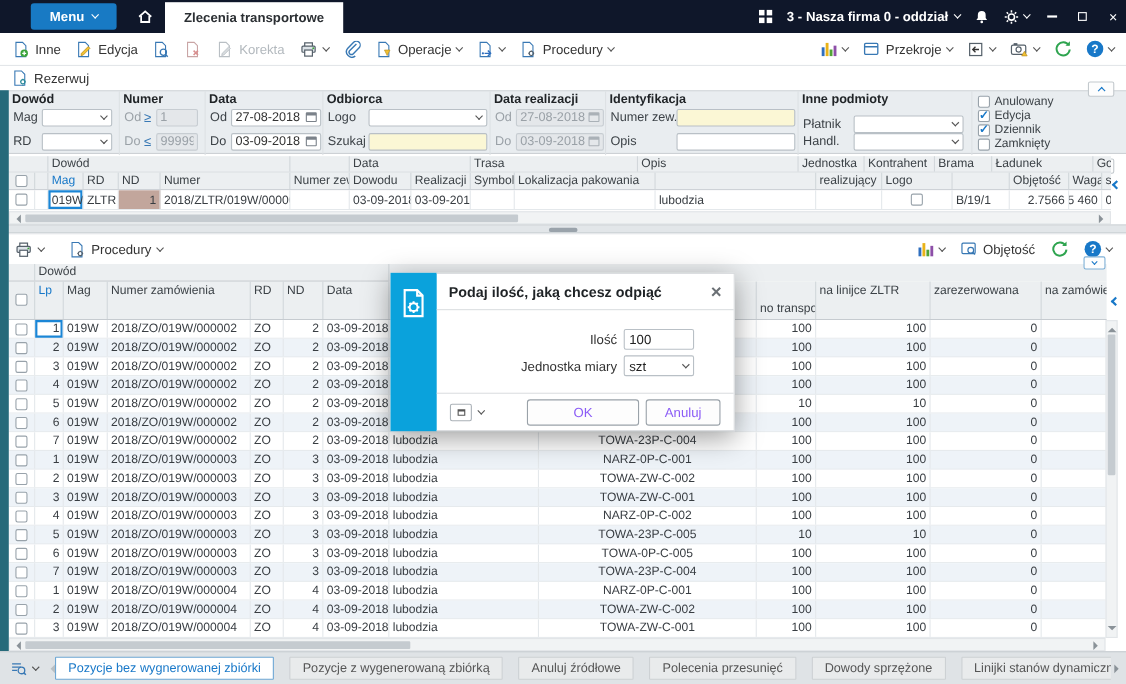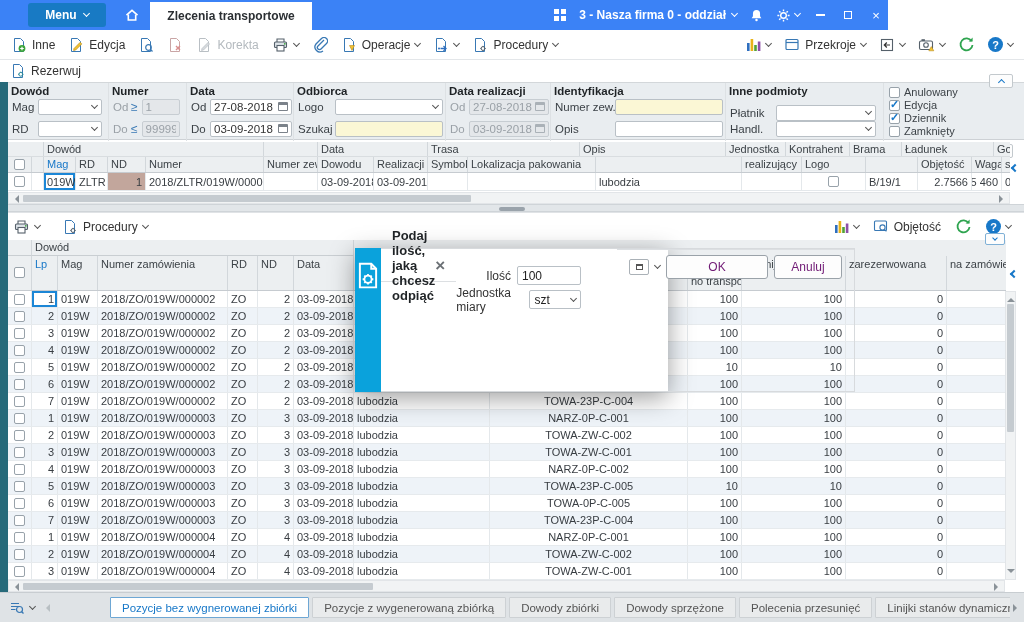--- a/index.html
+++ b/index.html
@@ -1,21 +1,21 @@
 <!DOCTYPE html>
 <html><head>
 <meta charset="utf-8">
 <title>Zlecenia transportowe</title>
 <style>
   *{margin:0;padding:0;box-sizing:border-box}
   body{background:#9aa0a6}
   .app{position:relative;width:1024px;height:622px;font-family:"Liberation Sans",sans-serif;font-size:12px;color:#333;background:#fff;overflow:hidden;margin:0 auto}
   .abs{position:absolute}
   
-  .titlebar{position:absolute;left:0;top:0;width:888px;height:30px;background:#3b82f6}
+  .titlebar{position:absolute;left:0;top:0;width:1024px;height:30px;background:#0f172a}
   .menu-btn{position:absolute;left:28px;top:3px;width:78px;height:24px;background:#187ac4;border-radius:3px;color:#fff;font-weight:bold;display:flex;align-items:center;justify-content:center;gap:7px;cursor:pointer}
   .toptab{position:absolute;left:150px;top:2px;width:162px;height:28px;background:#fff;display:flex;align-items:center;justify-content:center;font-weight:bold;color:#2b2f33;font-size:12px}
   .tb-right{position:absolute;right:4px;top:0;height:30px;display:flex;align-items:center;gap:12px;color:#fff}
   .company{font-weight:bold;font-size:12px;display:flex;align-items:center;gap:6px}
   .winbtn{width:16px;height:16px;display:flex;align-items:center;justify-content:center;color:#fff;font-size:13px;cursor:pointer}
   .minline{display:inline-block;width:9px;border-bottom:2px solid #fff}
   .restbox{display:inline-block;width:8px;height:8px;border:1.5px solid #fff}
   
   .chv{display:inline-block;width:5px;height:5px;border-right:1.5px solid currentColor;border-bottom:1.5px solid currentColor;transform:rotate(45deg);margin-top:-3px}
   .chvu{transform:rotate(225deg);margin-top:3px}
@@ -77,36 +77,36 @@
   .hscr{position:absolute;height:12px;background:#f1f3f4;border:1px solid #e2e5e8}
   .thumb{position:absolute;background:#c5cbd0;border-radius:1px}
   .vscr{position:absolute;width:11px;background:#f1f3f4;border:1px solid #e2e5e8}
   .tri{width:0;height:0;border:4px solid transparent;position:absolute}
   .tri.l{border-right-color:#8a9298}.tri.r{border-left-color:#8a9298}.tri.d{border-top-color:#8a9298}.tri.u{border-bottom-color:#8a9298}
   .splitter{position:absolute;left:0;top:204px;width:1024px;height:8px;background:#e2e6e9;border-top:1px solid #cfd4d8;border-bottom:1px solid #cfd4d8}
   .grip{position:absolute;left:499px;top:2px;width:26px;height:4px;background:#9aa3ab;border-radius:2px}
   .strip{position:absolute;left:0;top:82px;width:8px;height:510px;background:#266a7a}
   
   .tabbar{position:absolute;left:0;top:592px;width:1024px;height:30px;background:#dfe3e6;border-top:1px solid #c8cdd1;display:flex;align-items:center}
-  .tabs{display:flex;gap:3px;margin-left:60px;overflow:hidden;flex:1;height:23px;align-items:center}
+  .tabs{display:flex;gap:14px;overflow:hidden;flex:1;height:23px;align-items:center}
   .tab{height:21px;padding:0 11px;display:flex;align-items:center;background:#e9ebec;border:1px solid #cdd1d4;color:#555;font-size:11.5px;white-space:nowrap;cursor:pointer;border-radius:1px}
   .tab.active{background:#fff;border-color:#6ea7d4;color:#1878c8}
   
   .modal{position:absolute;left:355px;top:248px;width:313px;height:144px;display:flex;box-shadow:0 6px 24px rgba(0,0,0,.38);z-index:50;background:#fff}
   .mside{width:42px;background:#0aa2dc;display:flex;justify-content:center;padding-top:13px}
-  .mmain{flex:1;display:flex;border:1px solid #d7dadd;border-left:none}
+  .mmain{flex:1;display:flex;flex-direction:column;border:1px solid #d7dadd;border-left:none}
   .mtitle{height:33px;border-bottom:1px solid #dcdfe2;display:flex;align-items:center;padding:0 11px;font-weight:bold;font-size:13px;color:#1f2326}
   .mx{margin-left:auto;font-size:17px;color:#6b7075;cursor:pointer;line-height:1}
   .mbody{flex:1;padding-top:17px}
   .mrow{display:flex;justify-content:flex-end;align-items:center;gap:6px;margin:0 36px 5px 0;height:19px}
   .mrow label{color:#333;font-size:12px}
   .minput{width:64px;height:19px;border:1px solid #b9c0c6;border-radius:2px;font:12px "Liberation Sans",sans-serif;padding:0 4px;color:#222}
   .msel{width:64px;height:19px;border:1px solid #b9c0c6;border-radius:2px;display:flex;align-items:center;justify-content:space-between;padding:0 4px;color:#222}
   .mfooter{height:34px;border-top:1px solid #dcdfe2;display:flex;align-items:center;padding:0 12px;gap:6px}
-  .mbtn{height:24px;border:1px solid #9aa2a9;background:#fdfdfd;border-radius:3px;font:12px "Liberation Sans",sans-serif;color:#701a75;cursor:pointer}
+  .mbtn{height:24px;border:1px solid #9aa2a9;background:#fdfdfd;border-radius:3px;font:12px "Liberation Sans",sans-serif;color:#8b5cf6;cursor:pointer}
   .ok{width:102px;margin-left:auto}
   .an{width:68px}
   .miconbtn{width:20px;height:16px;border:1px solid #aab1b7;border-radius:2px;display:flex;align-items:center;justify-content:center;cursor:pointer}
   .mdot{width:7px;height:6px;border:1px solid #555;border-top:2px solid #555}
   svg{display:block}
 </style>
 </head>
 <body>
 
 <div class="app">
@@ -906,27 +906,27 @@
     <span class="tri l" style="position:static;margin-left:2px;opacity:.45"></span>
     <div class="tabs">
 
     <div class="tab active">
           <span>Pozycje bez wygnerowanej zbiórki</span>
         </div>
         <div class="tab">
           <span>Pozycje z wygenerowaną zbiórką</span>
         </div>
         <div class="tab">
-          <span>Dowody zbiórki</span>
+          <span>Anuluj źródłowe</span>
+        </div>
+        <div class="tab">
+          <span>Polecenia przesunięć</span>
         </div>
         <div class="tab">
           <span>Dowody sprzężone</span>
-        </div>
-        <div class="tab">
-          <span>Polecenia przesunięć</span>
         </div>
         <div class="tab">
           <span>Linijki stanów dynamicznych</span>
         </div>
       </div>
     <span class="tri r" style="position:static;margin:0 3px"></span>
   </div>
 
   <div class="modal">
     <div class="mside">

